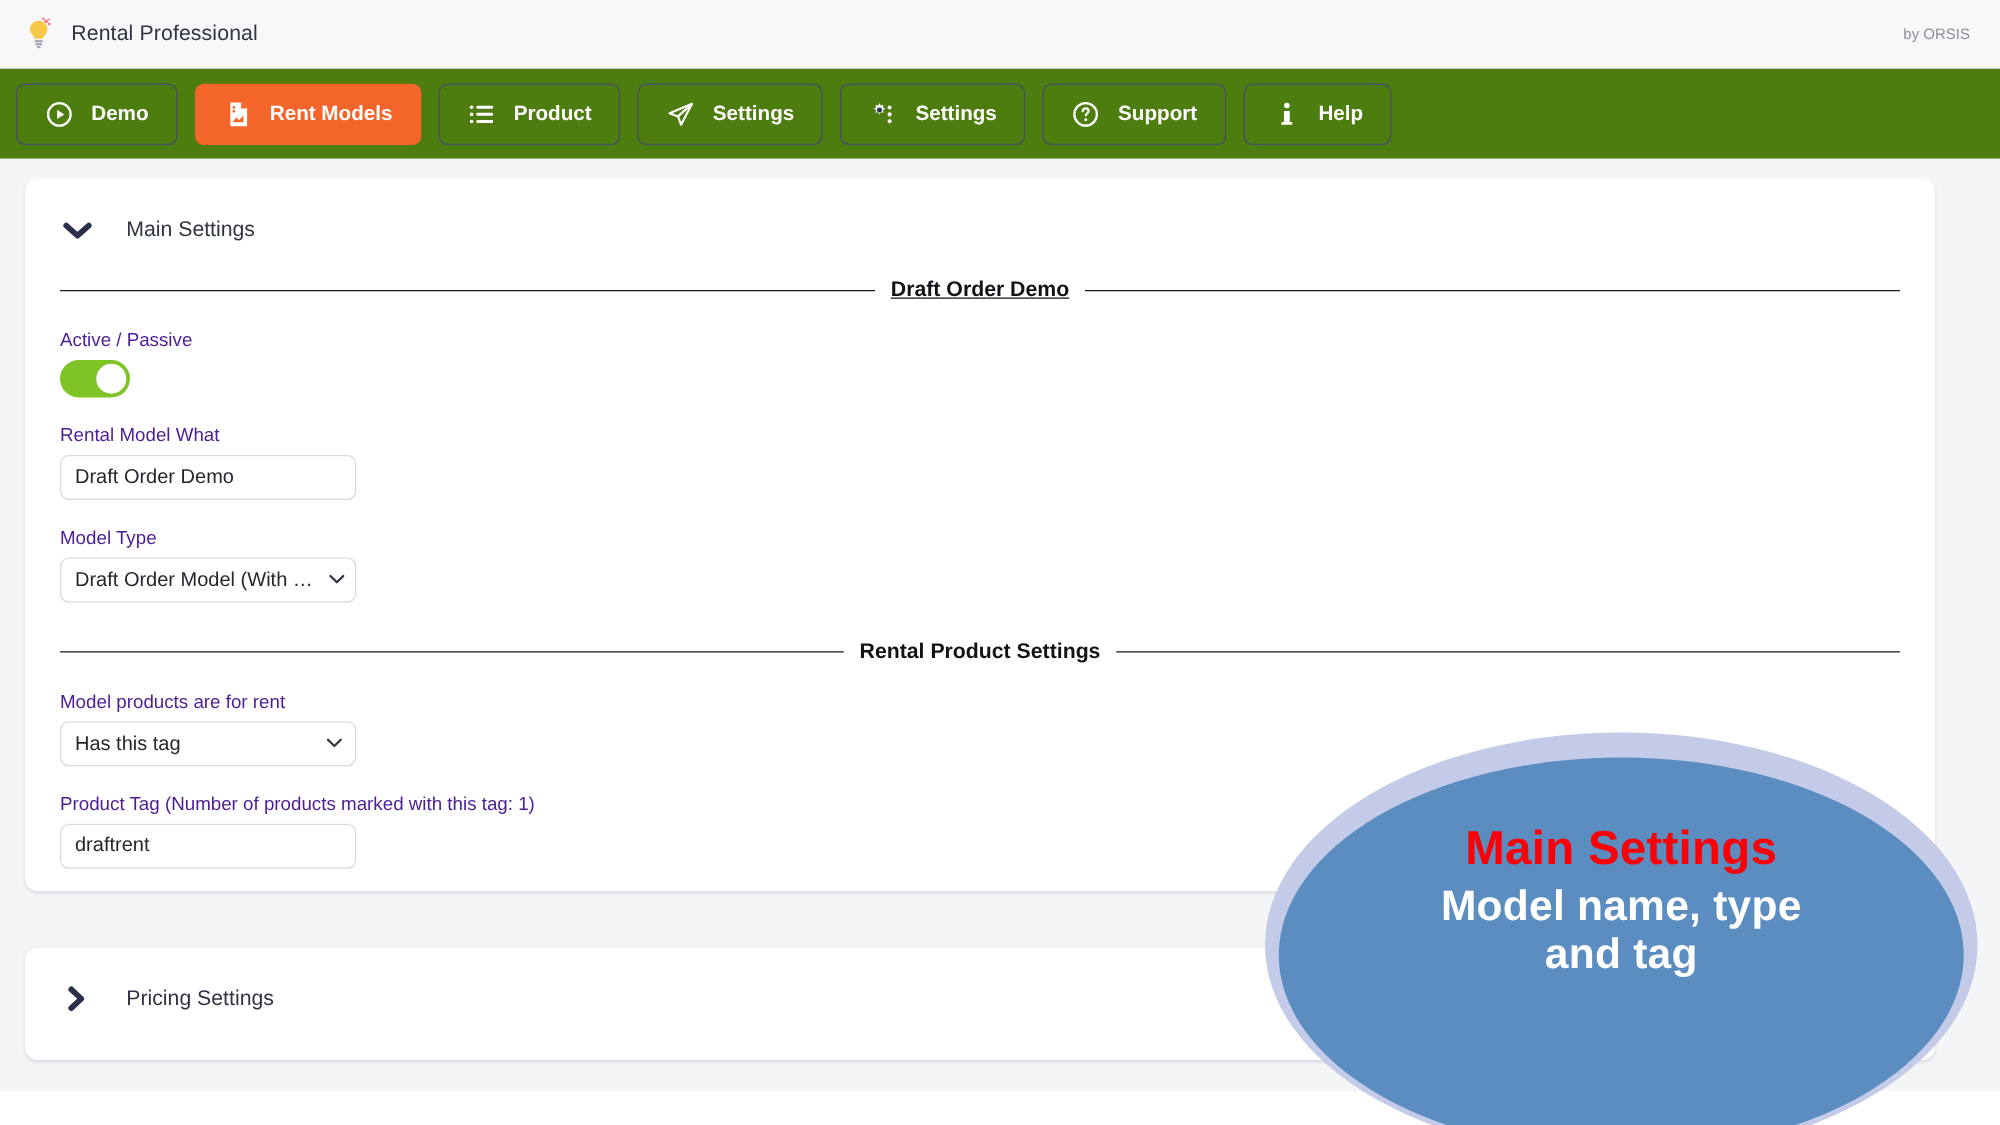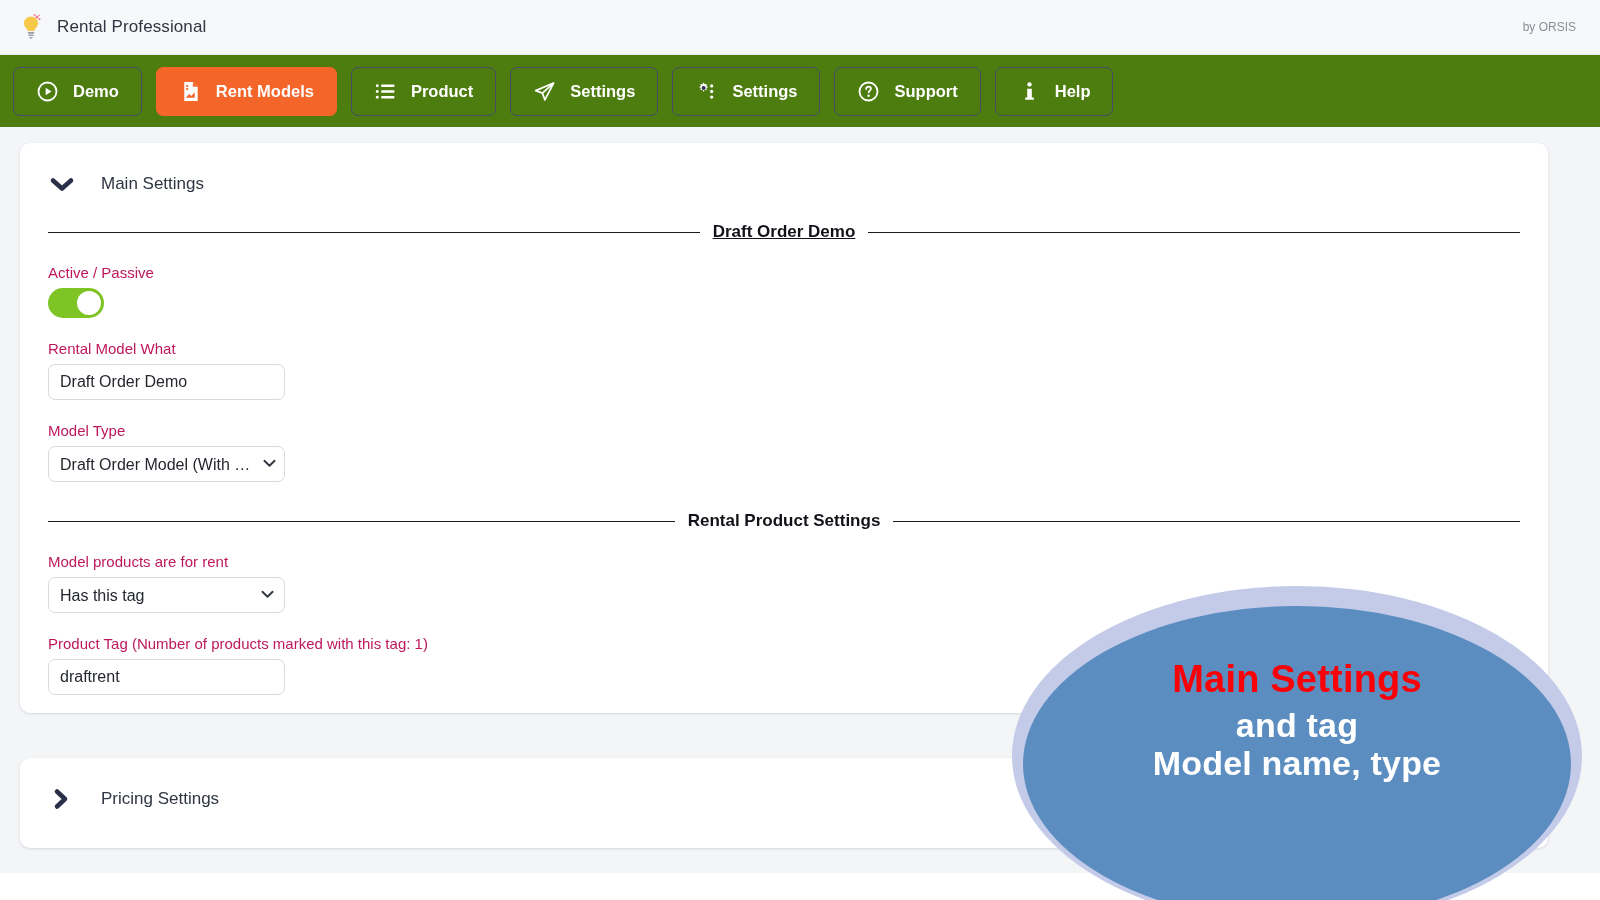--- a/index.html
+++ b/index.html
@@ -69,21 +69,21 @@
   }
   .legend-txt {
     padding: 0 13px; font-size: 17px; font-weight: bold; color: #111318;
     white-space: nowrap;
   }
   .legend-txt.underline { text-decoration: underline; }
 
   
   .fields { padding: 0 28px; }
   .field { margin-top: 22px; }
-  .field-label { font-size: 15px; color: #be185d; margin-bottom: 7px; display: block; }
+  .field-label { font-size: 15px; color: #4c1d95; margin-bottom: 7px; display: block; }
 
   .toggle {
     width: 56px; height: 30px; border-radius: 16px; background: #7dc424;
     position: relative; cursor: pointer; display: block; border: none; padding: 0;
   }
   .toggle .knob {
     position: absolute; top: 3px; left: 29px; width: 24px; height: 24px;
     border-radius: 50%; background: #ffffff;
   }
 
@@ -319,18 +319,18 @@
         <span class="section-title">Pricing Settings</span>
       </div>
     </div>
   </div>
 
   <div class="callout">
     <div class="outer"></div>
     <div class="inner"></div>
     <div class="ctext">
       <span class="c-head">Main Settings</span>
+      <span class="c-body">Model name, type</span>
       <span class="c-body">and tag</span>
-      <span class="c-body">Model name, type</span>
     </div>
   </div>
 
 </div>
 
 </body></html>

